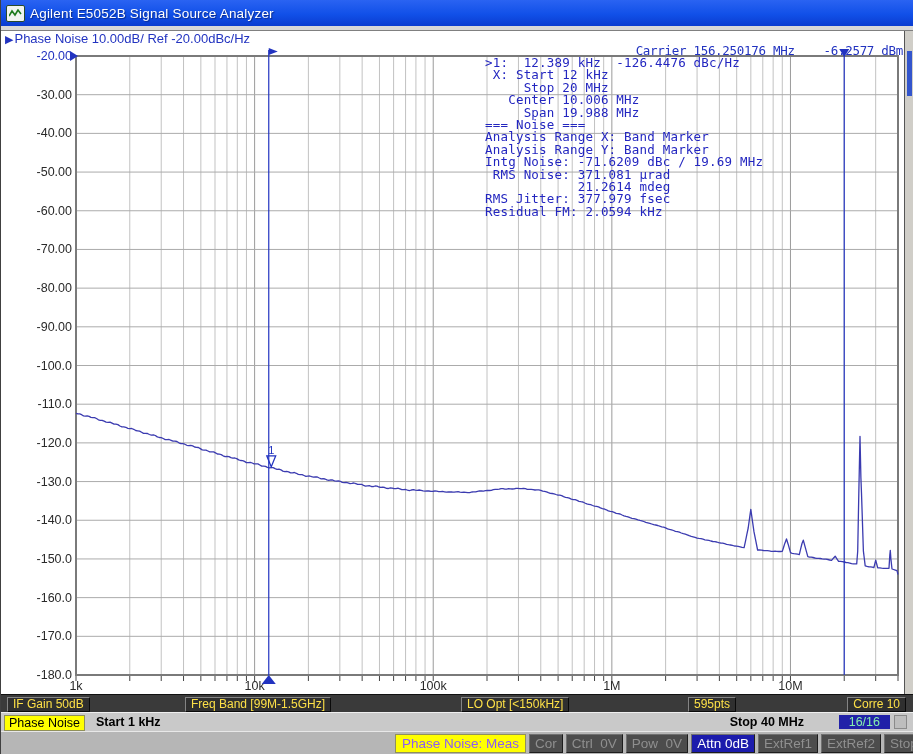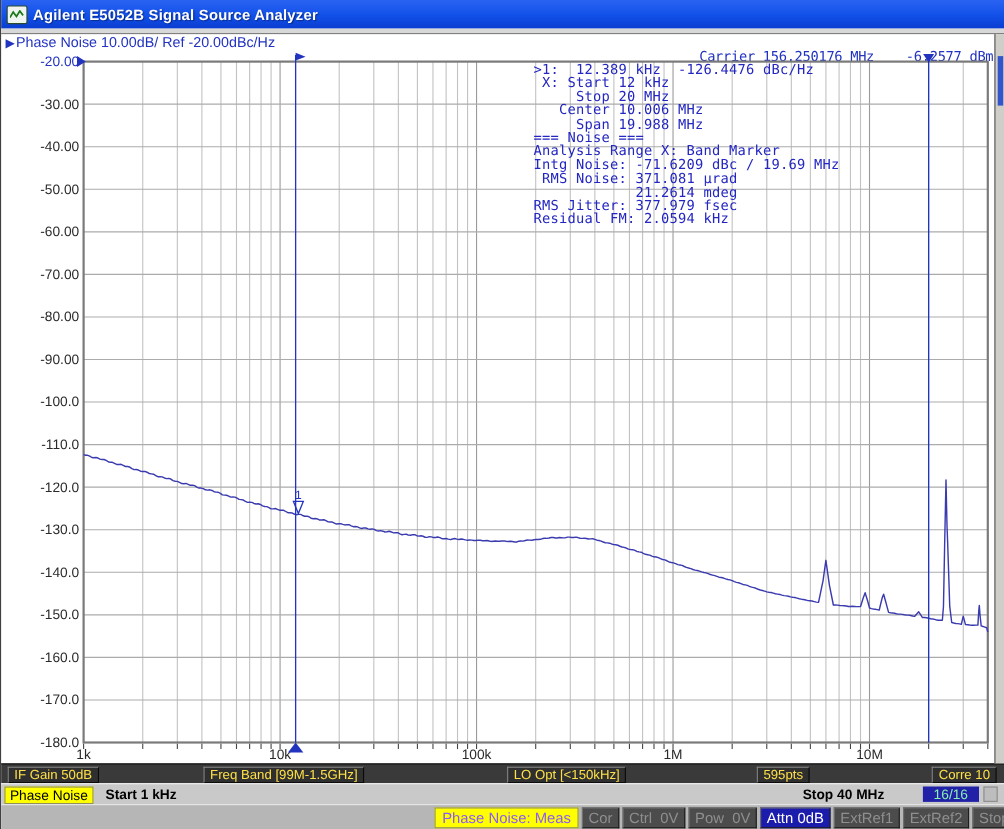--- a/index.html
+++ b/index.html
@@ -7,21 +7,21 @@
     position:relative; width:913px; height:754px; background:#ffffff;
     font-family:"Liberation Sans",sans-serif; overflow:hidden;
     border-left:1px solid #404040; box-sizing:border-box;
   }
   
   .titlebar{
     position:absolute; left:0; top:0; width:913px; height:26px;
     background:linear-gradient(180deg,#2a63f2 0%, #1150e8 55%, #0a3cd0 100%);
     display:flex; align-items:center; padding-left:5px; box-sizing:border-box;
   }
-  .titlebar .ttl{ color:#fff; font-weight:bold; font-size:13.5px; margin-left:5px;
+  .titlebar .ttl{ color:#fff; font-weight:normal; font-size:13.5px; margin-left:5px;
     text-shadow:1px 1px 1px #0a2b8c; letter-spacing:.2px;}
   .titlebar-groove{
     position:absolute; left:0; top:26px; width:913px; height:5px;
     background:#d8d8d8; border-bottom:1px solid #808080; box-sizing:border-box;
   }
   
   .itxt{ color:#2233c0; }
   .hdr-scale{
     position:absolute; left:4px; top:31px; font-size:13px; z-index:3;
   }
@@ -241,20 +241,21 @@
     </svg>
 
   <div class="info">
     <div>&gt;1:  12.389 kHz  -126.4476 dBc/Hz</div>
     <div> X: Start 12 kHz</div>
     <div>     Stop 20 MHz</div>
     <div>   Center 10.006 MHz</div>
     <div>     Span 19.988 MHz</div>
     <div>=== Noise ===</div>
     <div>Analysis Range X: Band Marker</div>
+    <div>Analysis Range Y: Band Marker</div>
     <div>Intg Noise: -71.6209 dBc / 19.69 MHz</div>
     <div> RMS Noise: 371.081 µrad</div>
     <div>            21.2614 mdeg</div>
     <div>RMS Jitter: 377.979 fsec</div>
     <div>Residual FM: 2.0594 kHz</div>
   </div>
 
   <div class="bar1">
     <span class="statbox1" style="left:6px">IF Gain 50dB</span>
     <span class="statbox1" style="left:184px">Freq Band [99M-1.5GHz]</span>

